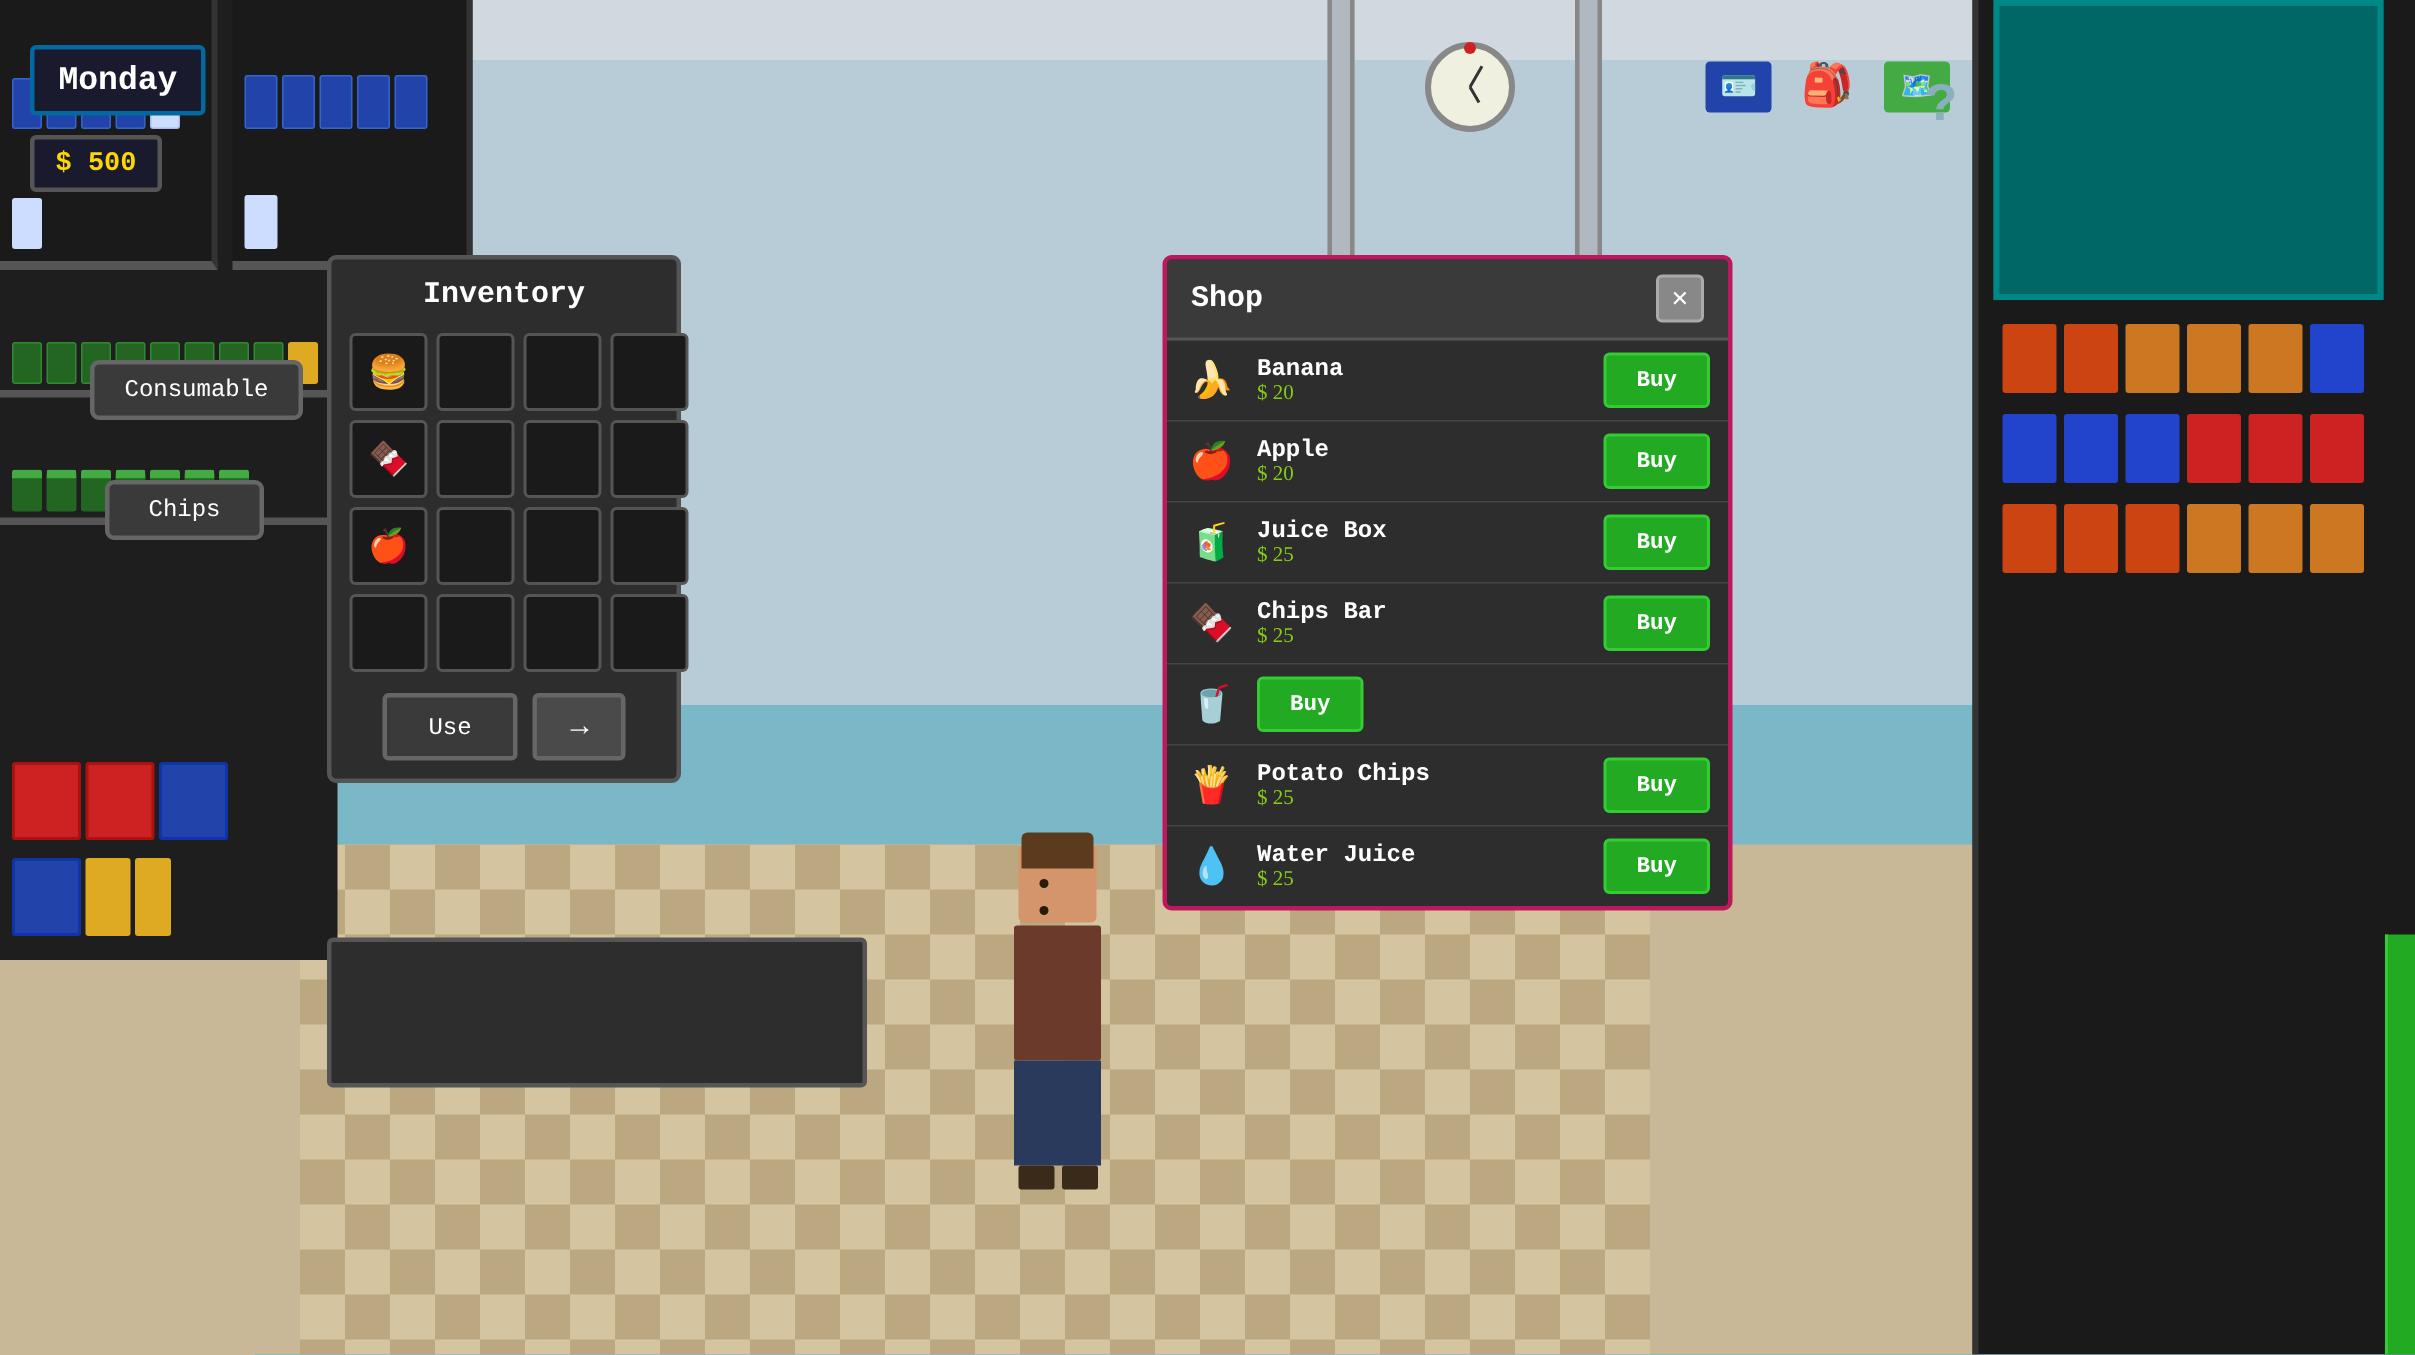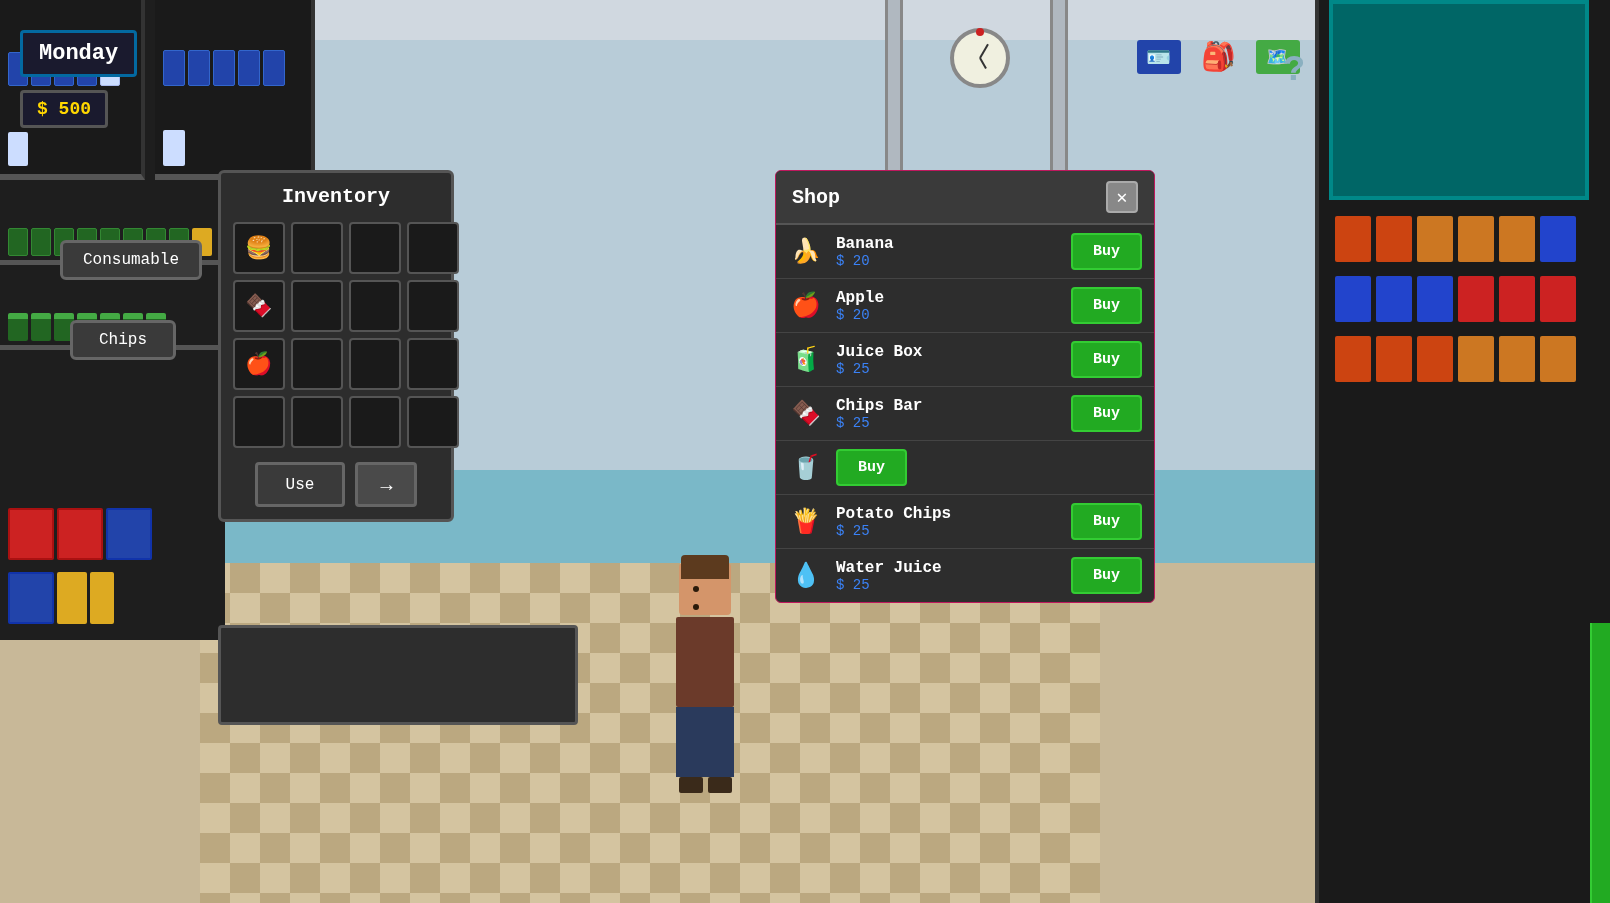--- a/index.html
+++ b/index.html
@@ -197,21 +197,21 @@
       border-radius: 4px;
     }
 
     
     .shop-panel {
       position: absolute;
       top: 170px;
       left: 775px;
       width: 380px;
       background: #2d2d2d;
-      border: 1px solid #be185d;
+      border: 3px solid #be185d;
       border-radius: 6px;
       overflow: hidden;
     }
 
     .shop-header {
       display: flex;
       justify-content: space-between;
       align-items: center;
       background: #3a3a3a;
       padding: 10px 16px;
@@ -267,23 +267,23 @@
     }
 
     .item-name {
       color: white;
       font-size: 16px;
       font-weight: bold;
       font-family: 'Courier New', monospace;
     }
 
     .item-price {
-      color: #3b82f6;
+      color: #84cc16;
       font-size: 14px;
-      font-family: Liberation Mono, monospace;
+      font-family: Liberation Serif, serif;
     }
 
     .buy-btn {
       background: #22aa22;
       border: 2px solid #33cc33;
       border-radius: 4px;
       color: white;
       font-size: 15px;
       font-weight: bold;
       padding: 8px 20px;

